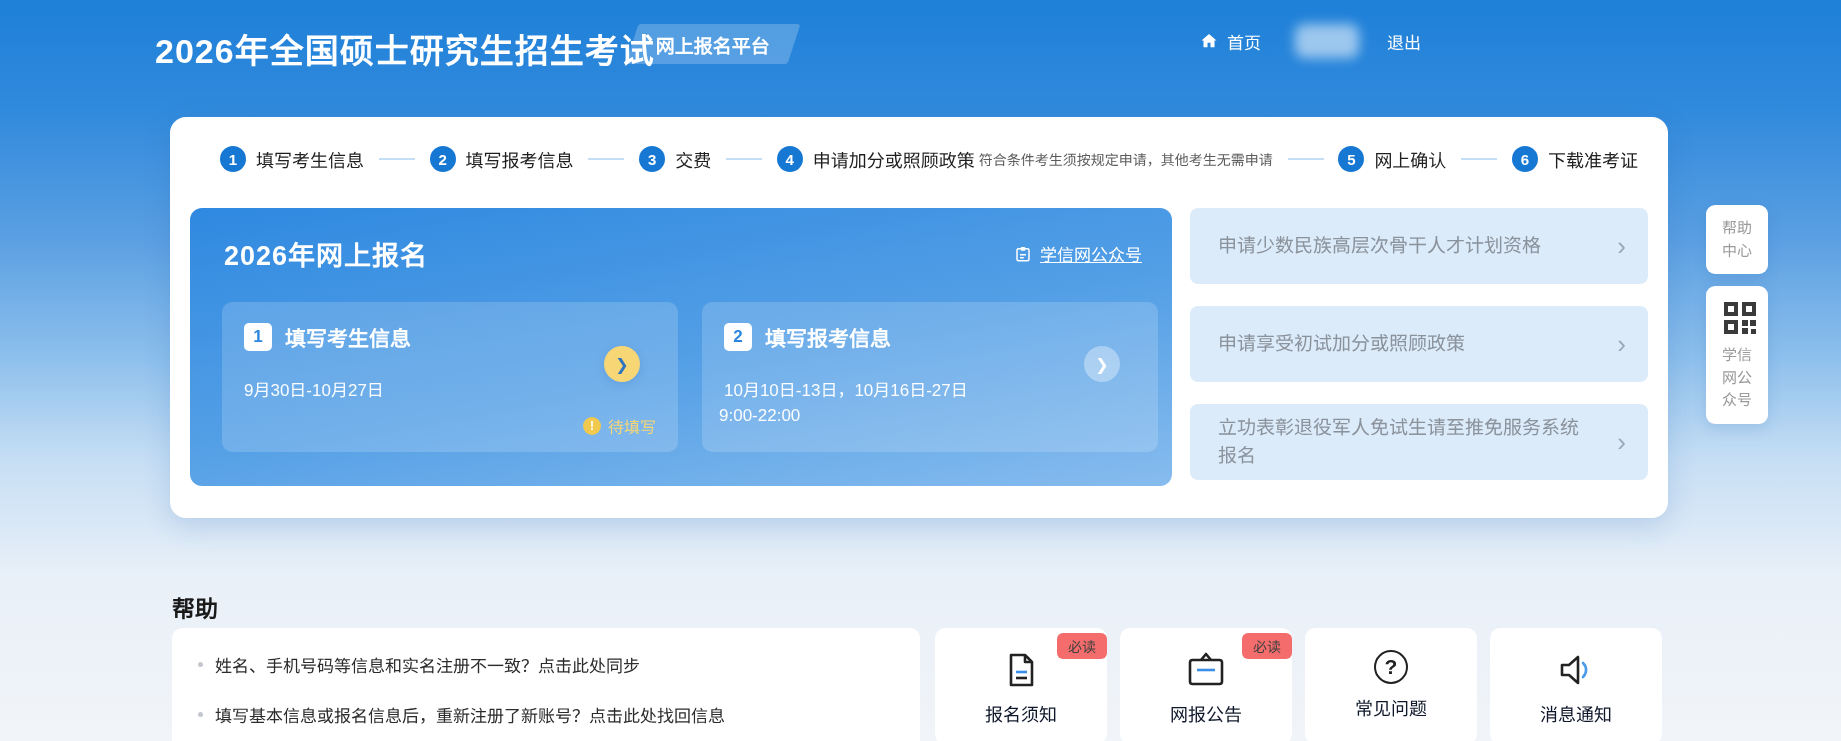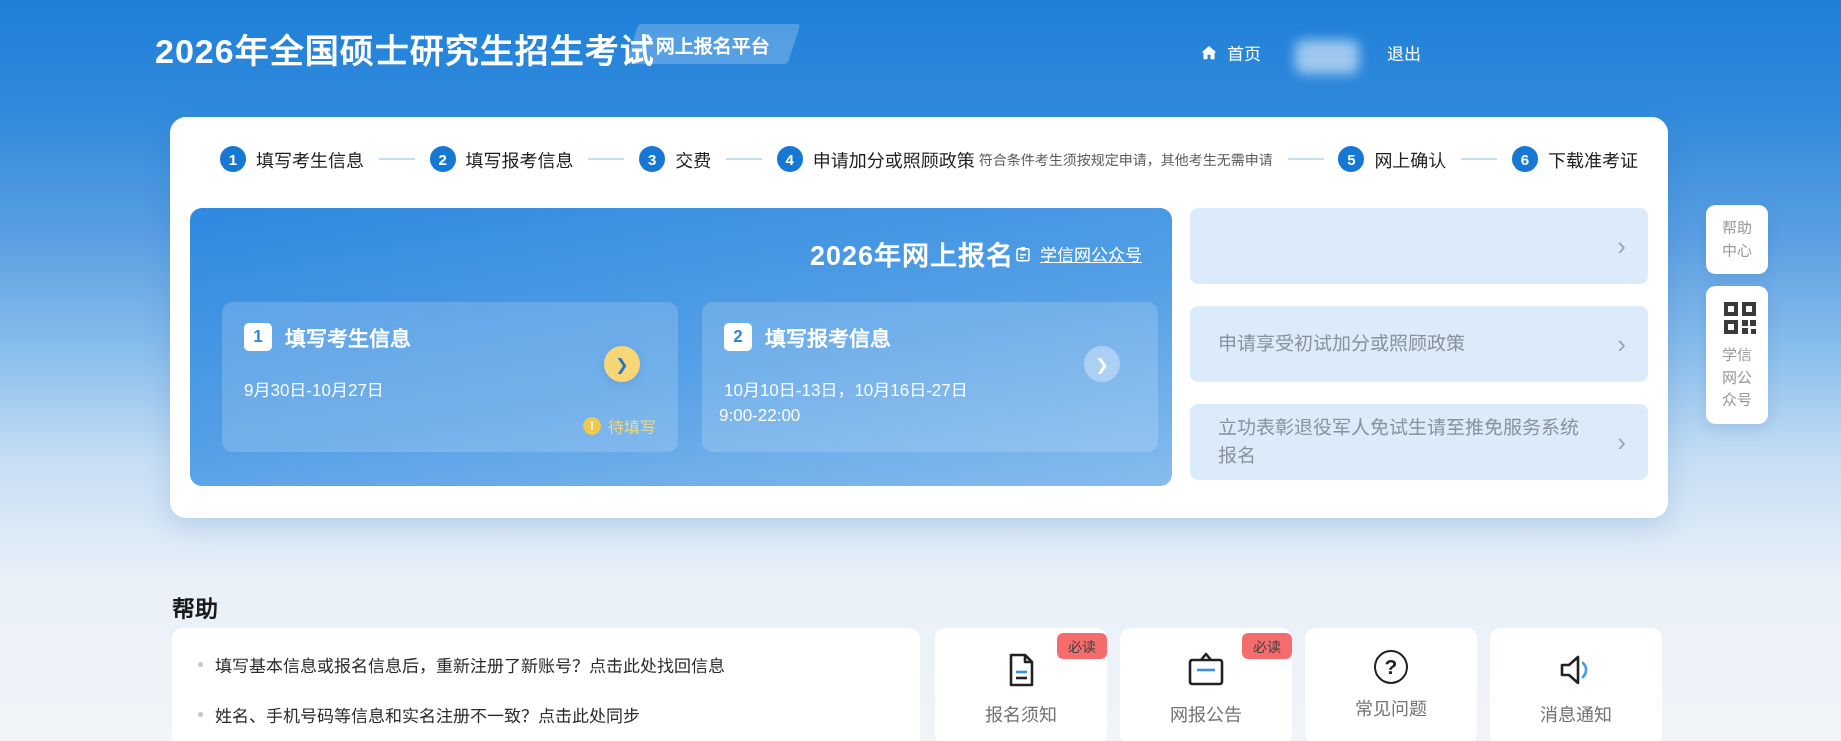--- a/index.html
+++ b/index.html
@@ -9,39 +9,39 @@
     position:relative;
     background:linear-gradient(180deg,#1e80d8 0%,#2f89dc 14%,#5a9fe2 32%,#8cbfec 48%,#c6def4 62%,#e9f0f8 78%,#f1f4f8 100%);
   }
   .page { position:absolute; inset:0;border-radius:7px; }
 
   
   .header { position:absolute; top:0; left:0; right:0; height:95px; }
   .header-title { position:absolute; left:155px; top:24px; font-size:34px; font-weight:bold; color:#fff; letter-spacing:1px; }
   .platform-badge { position:absolute; left:632px; top:24px; width:162px; height:40px; background:rgba(255,255,255,0.22); transform:skewX(-18deg); border-radius:3px; display:flex; align-items:center; justify-content:center; }
   .platform-badge span { transform:skewX(18deg); color:#fff; font-size:19px; font-weight:bold; }
-  .header-nav { position:absolute; right:420px; top:40px; display:flex; align-items:flex-start; color:#fff; font-size:17px; }
+  .header-nav { position:absolute; right:420px; top:24px; display:flex; align-items:center; color:#fff; font-size:17px; }
   .nav-home { display:flex; align-items:center; gap:8px; cursor:pointer; }
   .user-blob { width:64px; height:34px; margin:0 28px 0 34px; background:rgba(255,255,255,0.55); filter:blur(6px); border-radius:9px; }
   .nav-logout { cursor:pointer; }
 
   
   .main-card { position:absolute; left:170px; top:117px; width:1498px; height:401px; background:#fff; border-radius:16px; box-shadow:0 8px 28px rgba(25,95,175,0.18); }
 
   
   .steps { position:absolute; left:50px; right:30px; top:20px; height:44px; display:flex; align-items:center; justify-content:space-between; }
   .step { display:flex; align-items:center; white-space:nowrap; }
   .step-circle { width:26px; height:26px; border-radius:50%; background:#1778d3; color:#fff; font-size:15px; font-weight:bold; display:flex; align-items:center; justify-content:center; margin-right:10px; flex:none; }
   .step-label { font-size:18px; color:#1f1f1f; font-weight:500; }
   .step-note { font-size:14px; color:#5c5c5c; margin-left:4px; font-weight:400; }
   .step-line { width:36px; height:2px; background:#c3def5; flex:none; }
 
   
   .reg-card { position:absolute; left:20px; top:91px; width:982px; height:278px; border-radius:12px; background:linear-gradient(170deg,#2f89e0 0%,#55a0e6 55%,#87bcee 100%); overflow:hidden; }
-  .reg-head { position:absolute; left:34px; right:30px; top:26px; display:flex; align-items:center; justify-content:flex-end; }
+  .reg-head { position:absolute; left:34px; right:30px; top:26px; display:flex; align-items:center; justify-content:space-between; }
   .reg-title { font-size:27px; font-weight:bold; color:#fff; letter-spacing:1px; }
   .reg-announce { display:flex; align-items:center; gap:8px; color:#fff; font-size:17px; cursor:pointer; }
   .reg-announce span { text-decoration:underline; }
 
   .task-card { position:absolute; top:94px; width:456px; height:150px; border-radius:10px; background:rgba(255,255,255,0.17); }
   .task-1 { left:32px; } .task-2 { left:512px; }
   .task-head { position:absolute; left:22px; top:20px; display:flex; align-items:center; }
   .task-num { width:28px; height:28px; border-radius:5px; background:#fff; color:#2b87de; font-size:17px; font-weight:bold; display:flex; align-items:center; justify-content:center; margin-right:13px; }
   .task-title { font-size:21px; font-weight:bold; color:#fff; }
   .task-date { position:absolute; left:22px; top:74px; font-size:17px; color:#fbfdff; }
@@ -66,21 +66,21 @@
 
   
   .help-title { position:absolute; left:172px; top:590px; font-size:23px; font-weight:bold; color:#1a1a1a; }
   .help-card { position:absolute; left:172px; top:628px; width:748px; height:126px; background:#fff; border-radius:10px; padding:24px 26px 0; }
   .help-item { display:flex; align-items:center; margin-bottom:25px; font-size:17px; color:#2b2b2b; cursor:pointer; }
   .help-bullet { width:5px; height:5px; border-radius:50%; background:#c3c8cf; margin-right:12px; flex:none; }
 
   
   .shortcuts { position:absolute; left:935px; top:628px; display:flex; gap:13px; }
   .shortcut-card { position:relative; width:172px; height:116px; background:#fff; border-radius:10px; display:flex; flex-direction:column; align-items:center; padding-top:22px; cursor:pointer; }
-  .shortcut-label { margin-top:10px; font-size:18px; color:#737373; }
+  .shortcut-label { margin-top:10px; font-size:18px; color:#0f172a; }
   .must-badge { position:absolute; top:5px; right:0; background:#f56c6c; color:#404040; font-size:14px; padding:3px 11px; border-radius:6px 6px 6px 6px; }
   .q-circle { width:34px; height:34px; border:2.5px solid #222; border-radius:50%; display:flex; align-items:center; justify-content:center; font-size:21px; font-weight:bold; color:#222; }
 
   svg { display:block; }
 </style>
 </head>
 <body>
 
 <div class="page">
 
@@ -177,20 +177,21 @@
         <div class="task-date">10月10日-13日，10月16日-27日</div>
         <div class="task-time">9:00-22:00</div>
         <div class="task-go gray">
           <span>❯</span>
         </div>
       </div>
     </div>
 
     <div class="policy-col">
       <div class="policy-card">
+        <span class="policy-label">申请少数民族高层次骨干人才计划资格</span>
         <span class="policy-chevron">›</span>
       </div>
       <div class="policy-card">
         <span class="policy-label">申请享受初试加分或照顾政策</span>
         <span class="policy-chevron">›</span>
       </div>
       <div class="policy-card">
         <span class="policy-label">立功表彰退役军人免试生请至推免服务系统报名</span>
         <span class="policy-chevron">›</span>
       </div>
@@ -217,25 +218,25 @@
       </span>
       <span>学信网公众号</span>
     </div>
   </div>
 
   <div class="help-title">帮助</div>
 
   <div class="help-card">
     <div class="help-item">
       <span class="help-bullet"></span>
-      <span>填写基本信息或报名信息后，重新注册了新账号？点击此处找回信息</span>
+      <span>姓名、手机号码等信息和实名注册不一致？点击此处同步</span>
     </div>
     <div class="help-item">
       <span class="help-bullet"></span>
-      <span>姓名、手机号码等信息和实名注册不一致？点击此处同步</span>
+      <span>填写基本信息或报名信息后，重新注册了新账号？点击此处找回信息</span>
     </div>
   </div>
 
   <div class="shortcuts">
 
     <div class="shortcut-card">
       <span class="must-badge">必读</span>
       <span>
         <svg width="40" height="40" viewBox="0 0 40 40">
           <path d="M10 5h14l7 7v23H10z" fill="none" stroke="#222" stroke-width="2.6" stroke-linejoin="round"></path>

